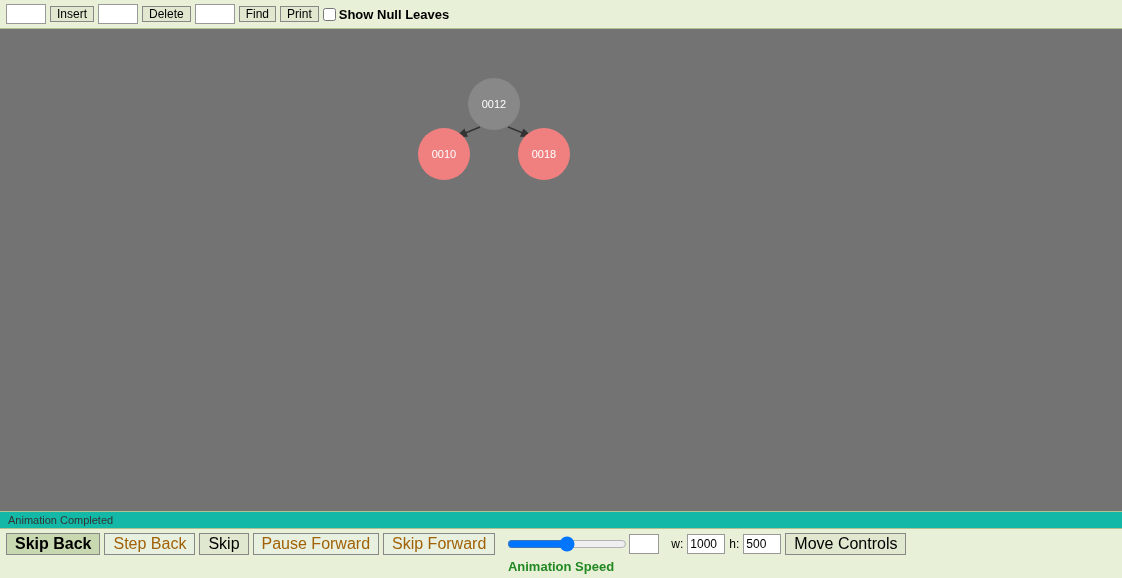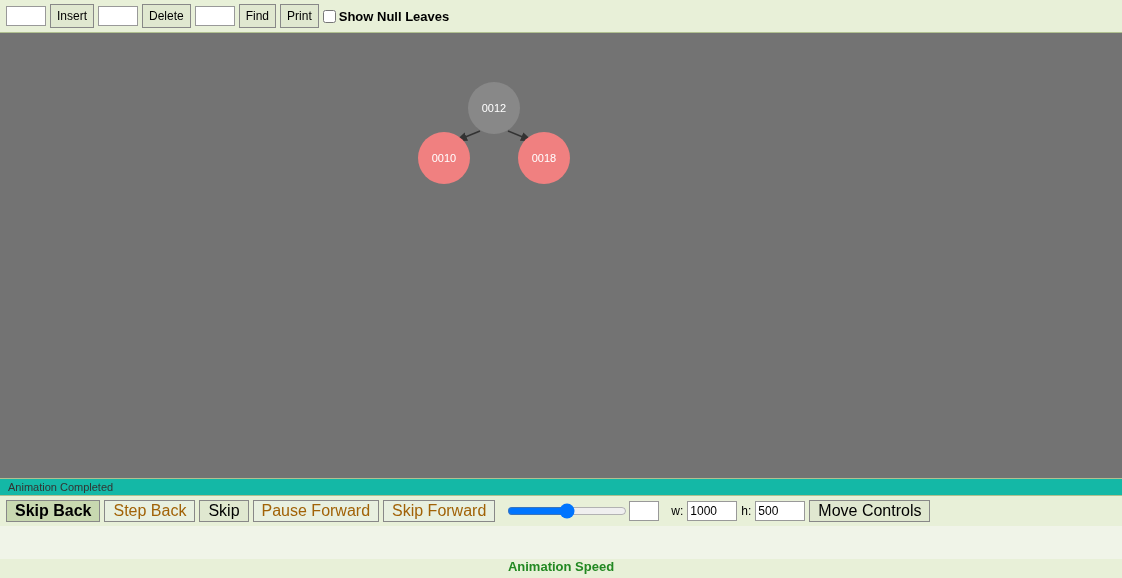--- a/index.html
+++ b/index.html
@@ -25,21 +25,21 @@
       flex-shrink: 0;
     }
     #toolbar input[type="text"] {
       border: 1px solid #999;
       height: 20px;
       font-size: 12px;
       padding: 0 2px;
     }
     #toolbar input.small { width: 40px; }
     #toolbar button {
-      height: 24px;
+      height: 16px;
       font-size: 12px;
       background: #e0e8d0;
       border: 1px solid #888;
       cursor: pointer;
       padding: 0 6px;
     }
     .checkbox-label {
       display: flex;
       align-items: center;
       gap: 3px;
@@ -123,21 +123,21 @@
     .canvas-size-section {
       display: flex;
       align-items: center;
       gap: 4px;
       margin-left: 8px;
     }
     .canvas-size-section label {
       font-size: 12px;
     }
     .canvas-size-section input[type="text"] {
-      width: 50px;
+      width: 38px;
       height: 20px;
       border: 1px solid #999;
       font-size: 12px;
       padding: 0 2px;
     }
     .canvas-size-section button {
       height: 22px;
       font-size: 11px;
       padding: 0 6px;
       border: 1px solid #888;
@@ -153,21 +153,20 @@
     }
 
     
     #bottom-wrapper {
       flex-shrink: 0;
     }
     #animation-label-row {
       background: #e8f0d8;
       text-align: center;
       padding-bottom: 4px;
-      margin-top: 33px;
     }
   </style>
 </head>
 <body>
 
 <div id="toolbar">
   <input type="text" class="small" value="" style="">
   <button>Insert</button>
   <input type="text" class="small" value="" style="">
   <button>Delete</button>

